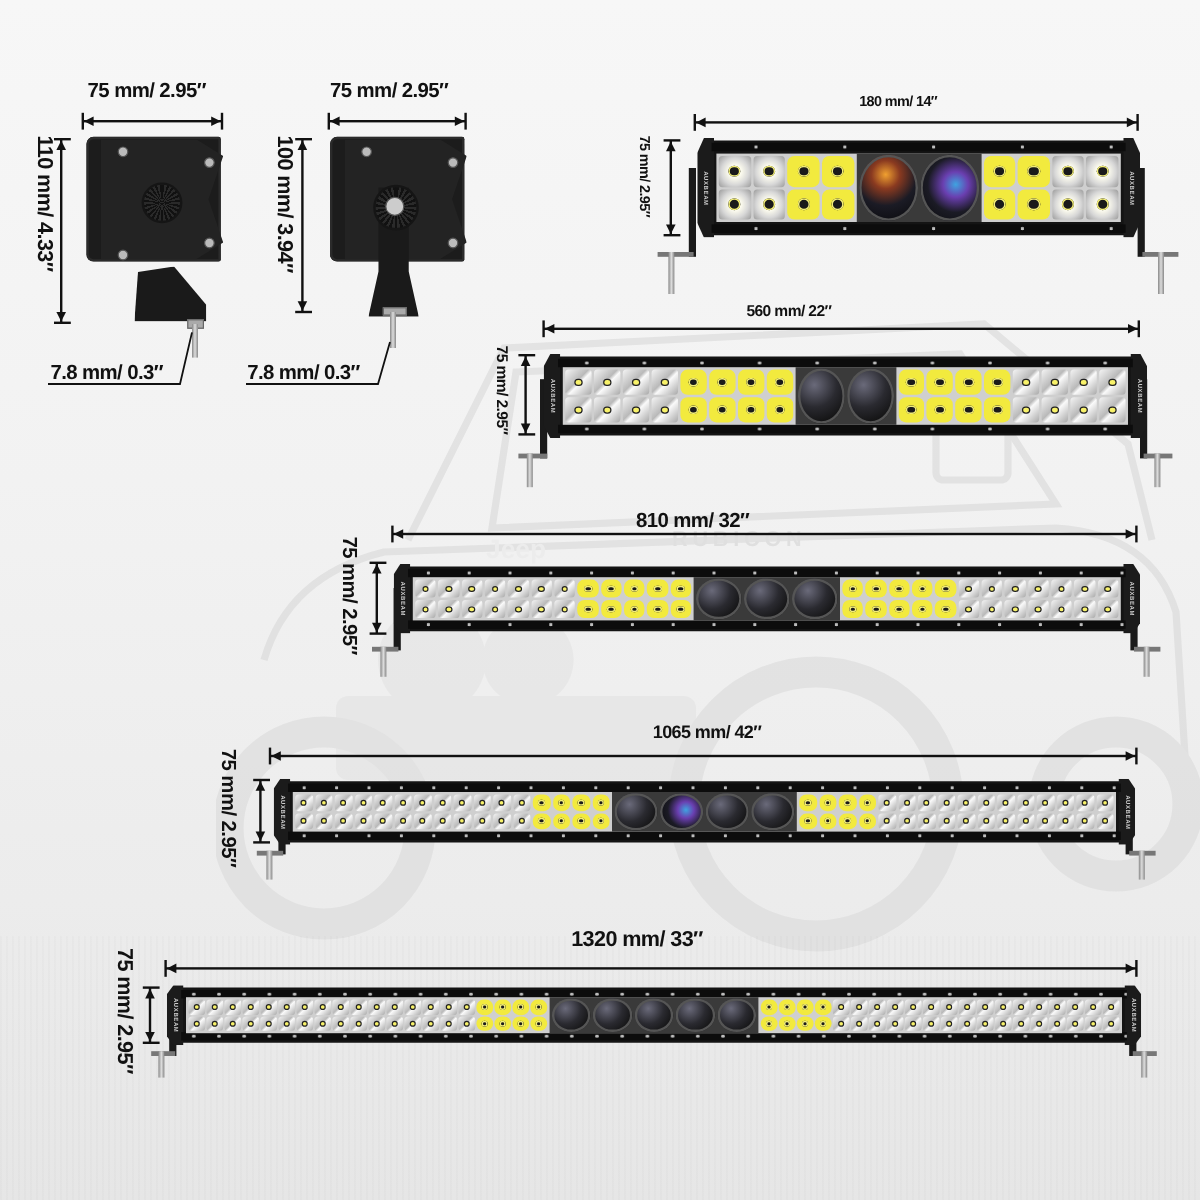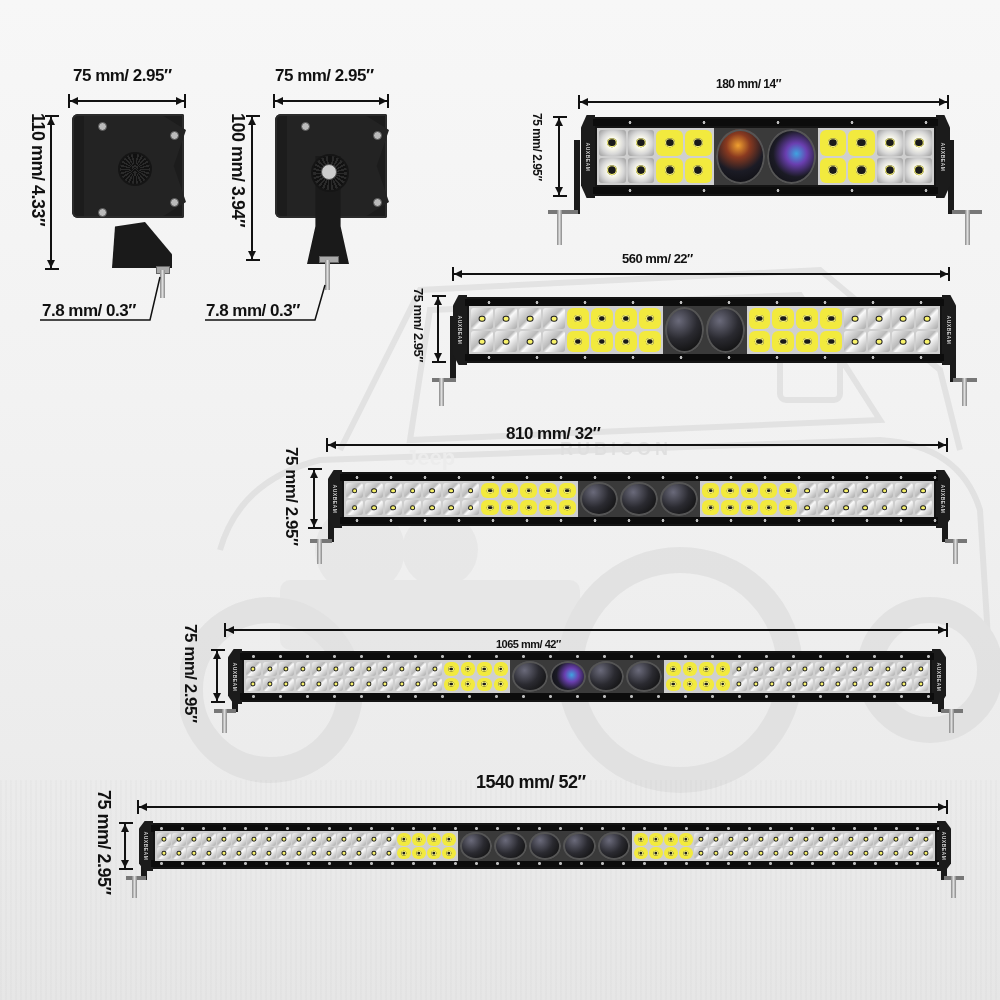--- a/index.html
+++ b/index.html
@@ -288,21 +288,21 @@
           <div class="led spot"></div>
           <div class="led spot"></div>
           <div class="led spot"></div>
           <div class="led spot"></div>
         </div>
     </div>
   </div>
 </div>
 
 <div>
-  <div class="dim-label" style="left:506px;top:424px;font-size:17px;">810 mm/ 32″</div>
+  <div class="dim-label" style="left:530px;top:424px;font-size:17px;">810 mm/ 32″</div>
   <div class="hline" style="left:327px;top:444px;width:620px;">
       <span class="ah-l"></span>
       <span class="ah-r"></span>
     </div>
   <div class="dim-label v" style="left:301px;top:447px;font-size:17px;">75 mm/ 2.95″</div>
   <div class="vline" style="left:313px;top:469px;height:59px;">
       <span class="ah-t"></span>
       <span class="ah-b"></span>
     </div>
 
@@ -383,21 +383,21 @@
           <div class="led spot"></div>
           <div class="led spot"></div>
           <div class="led spot"></div>
           <div class="led spot"></div>
         </div>
     </div>
   </div>
 </div>
 
 <div>
-  <div class="dim-label" style="left:496px;top:602px;font-size:11px;margin-top:36px;">1065 mm/ 42″</div>
+  <div class="dim-label" style="left:544px;top:602px;font-size:15px;">1065 mm/ 42″</div>
   <div class="hline" style="left:225px;top:629px;width:722px;">
       <span class="ah-l"></span>
       <span class="ah-r"></span>
     </div>
   <div class="dim-label v" style="left:200px;top:624px;font-size:17px;">75 mm/ 2.95″</div>
   <div class="vline" style="left:216px;top:650px;height:52px;">
       <span class="ah-t"></span>
       <span class="ah-b"></span>
     </div>
 
@@ -495,21 +495,21 @@
           <div class="led spot"></div>
           <div class="led spot"></div>
           <div class="led spot"></div>
           <div class="led spot"></div>
       </div>
     </div>
   </div>
 </div>
 
 <div>
-  <div class="dim-label" style="left:476px;top:772px;font-size:18px;">1540 mm/ 52″</div>
+  <div class="dim-label" style="left:476px;top:772px;font-size:18px;">1320 mm/ 33″</div>
   <div class="hline" style="left:138px;top:806px;width:809px;">
       <span class="ah-l"></span>
       <span class="ah-r"></span>
     </div>
   <div class="dim-label v" style="left:114px;top:790px;font-size:18px;">75 mm/ 2.95″</div>
   <div class="vline" style="left:124px;top:823px;height:46px;">
       <span class="ah-t"></span>
       <span class="ah-b"></span>
     </div>
 

